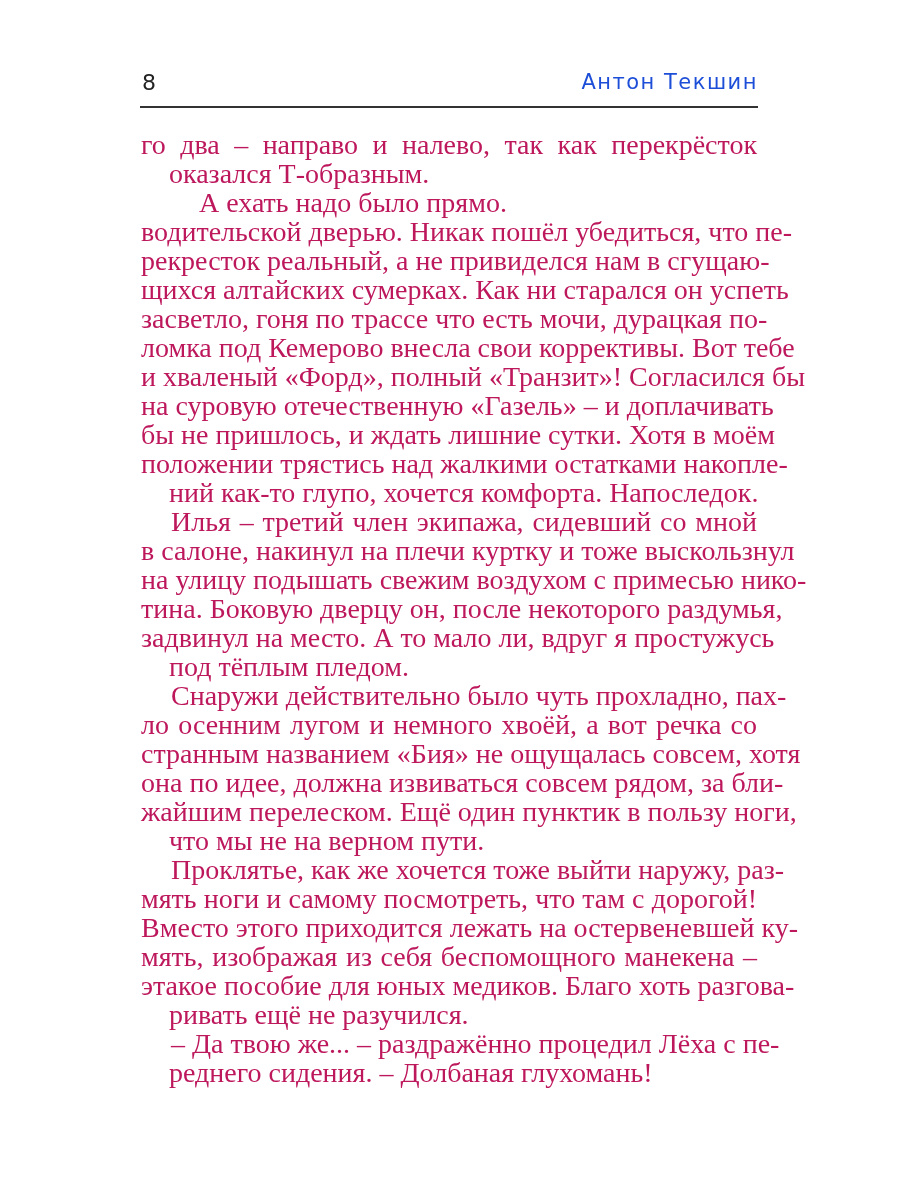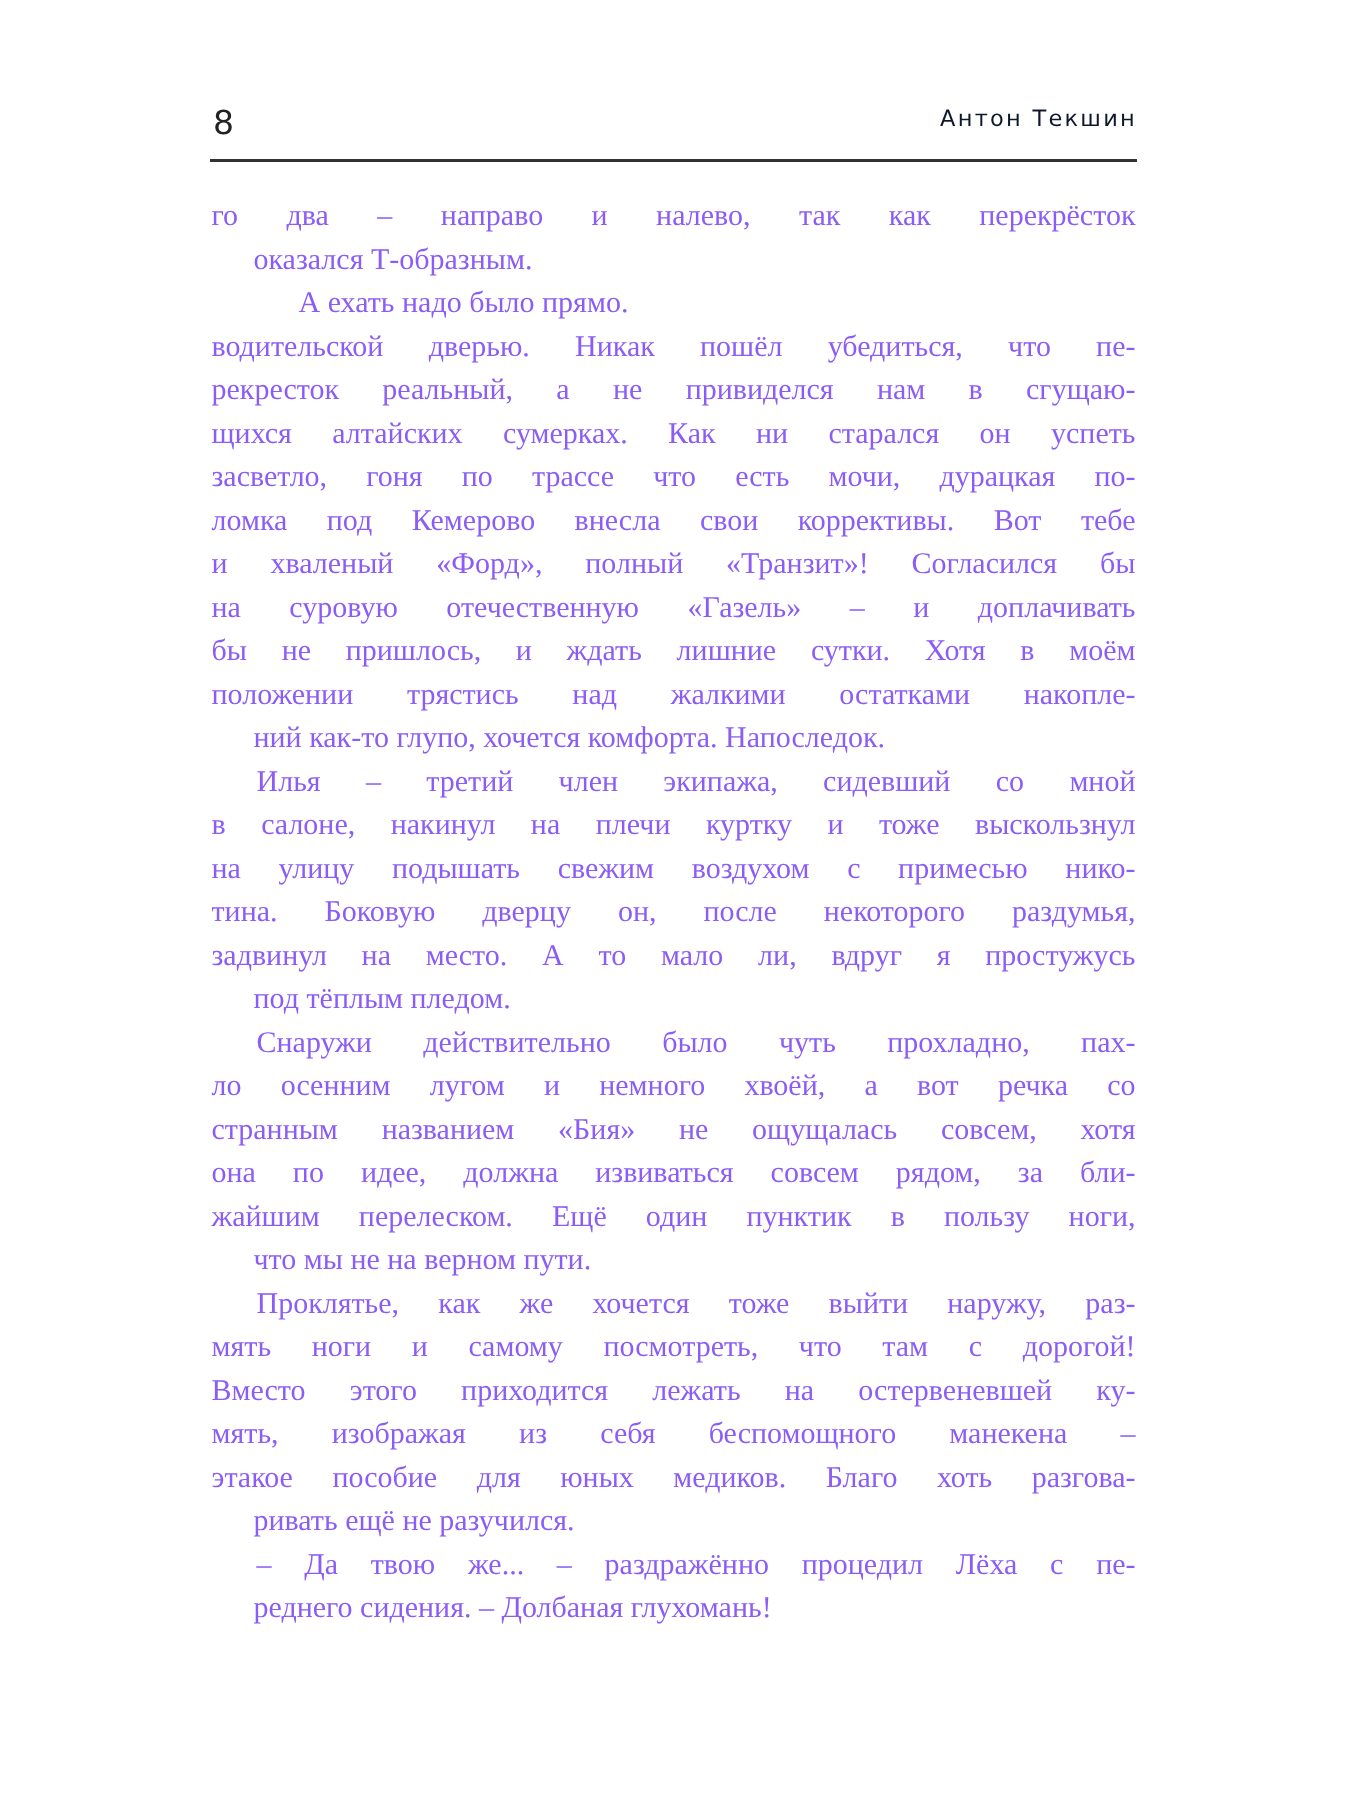--- a/index.html
+++ b/index.html
@@ -9,29 +9,29 @@
   }
   .header {
     position: absolute; left: 140px; top: 66px; width: 618px; height: 40px;
   }
   .page-num {
     position: absolute; left: 2px; top: 4px;
     font-family: "DejaVu Sans", sans-serif; font-size: 22px; color: #222;
   }
   .running-head {
     position: absolute; right: 0; top: 4px;
-    font-family: "DejaVu Sans", sans-serif; font-size: 15px; letter-spacing: 1.5px; color: #0f172a;
+    font-family: "DejaVu Sans", sans-serif; font-size: 21px; letter-spacing: 1.5px; color: #1d4ed8;
   }
   .rule {
     position: absolute; left: 140px; top: 106px; width: 618px; height: 2px; background: #333;
   }
   .body-text {
     position: absolute; left: 141px; top: 130px; width: 616px;
     font-family: "Liberation Serif", "DejaVu Serif", serif;
-    font-size: 20px; line-height: 29px; color: #8b5cf6;
+    font-size: 28px; line-height: 29px; color: #be185d;
   }
   .line {
     display: block; height: 29px; white-space: nowrap;
     text-align: justify; text-align-last: justify;
   }
   .line.last { text-align-last: left; margin-left: 28px; }
   .line.indent { padding-left: 30px; }
 </style>
 </head>
 <body>

